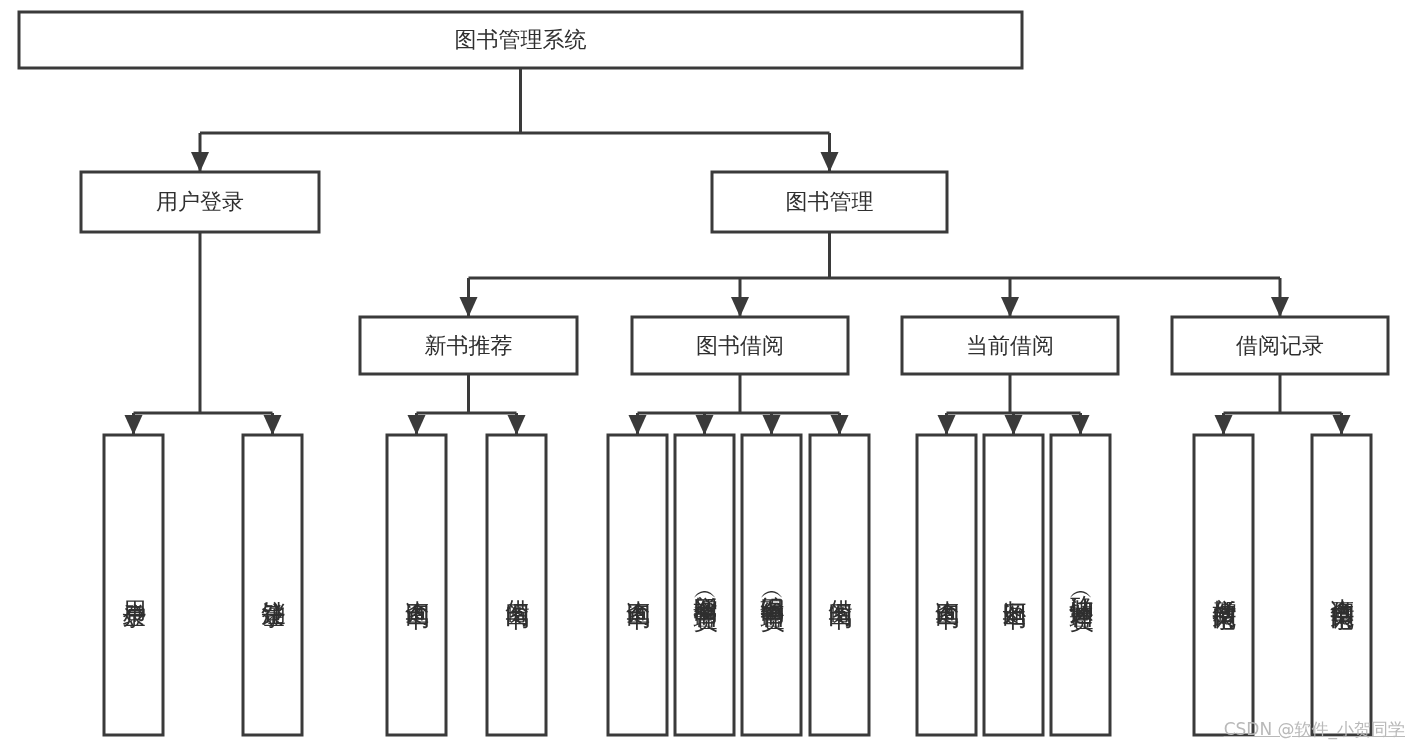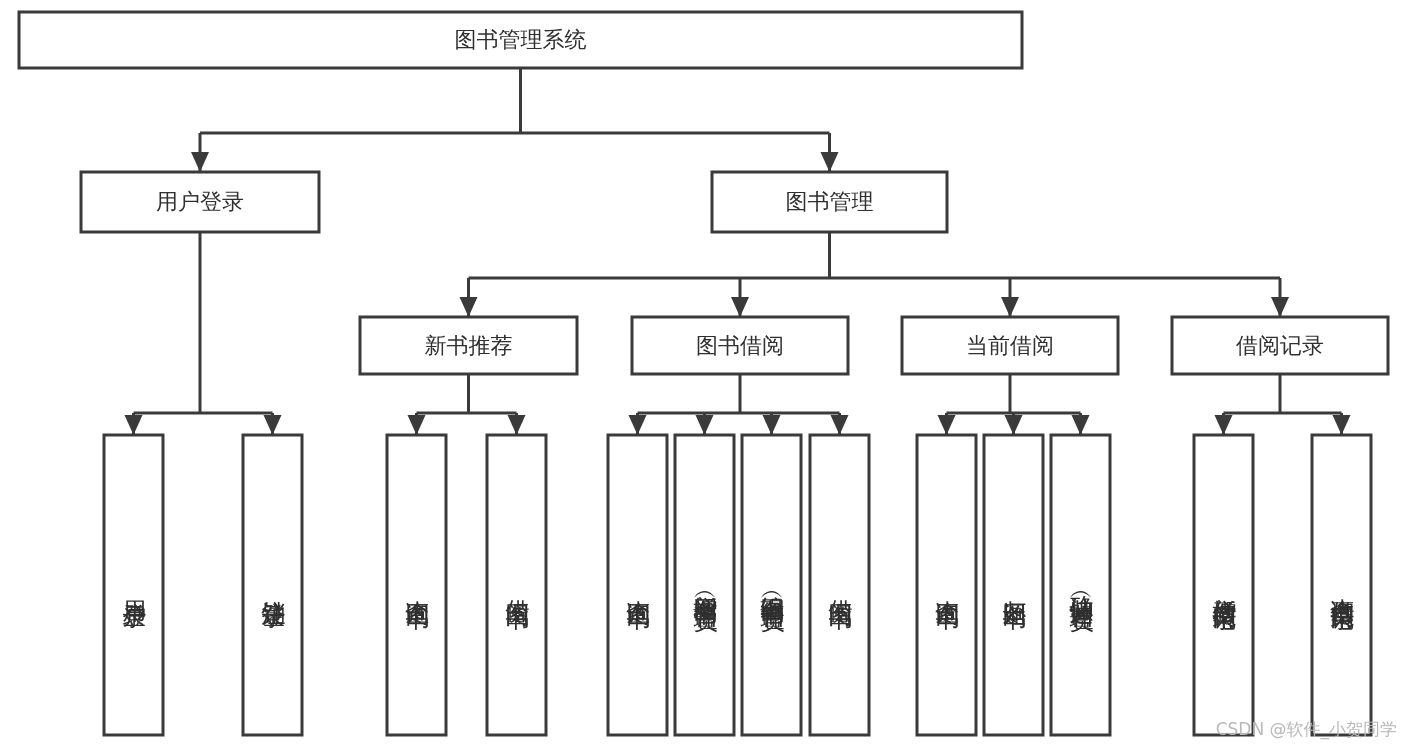--- a/index.html
+++ b/index.html
@@ -65,27 +65,28 @@
     text-orientation: upright;
     font-family: "DejaVu Sans", "Liberation Sans", sans-serif;
     font-size: 24px;
     line-height: 1.08;
     color: #2f2f2f;
     letter-spacing: 2px;
     white-space: nowrap;
   }
   .watermark {
     position: absolute;
-    right: 8px;
+    right: 0;
     bottom: 6px;
     font-family: "DejaVu Sans", "Liberation Sans", sans-serif;
     font-size: 17px;
     color: #b9b9b9;
     white-space: nowrap;
     pointer-events: none;
+    text-decoration: underline;
   }
 </style>
 </head>
 <body>
 
 <div id="diagram-root">
   <svg class="flow" viewBox="0 0 1405 747">
     <g id="connector-layer">
         <line x1="520.5" y1="68" x2="520.5" y2="133" class="connector"></line>
         <line x1="200" y1="133" x2="829.5" y2="133" class="connector"></line>

